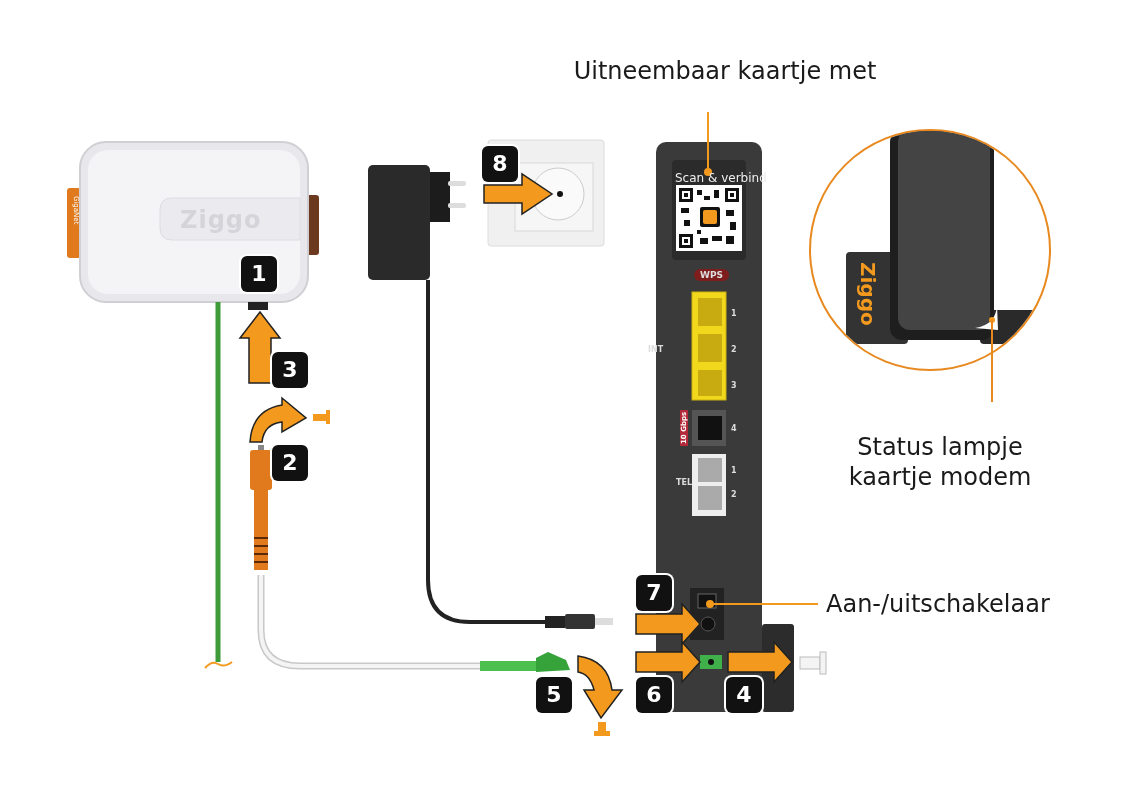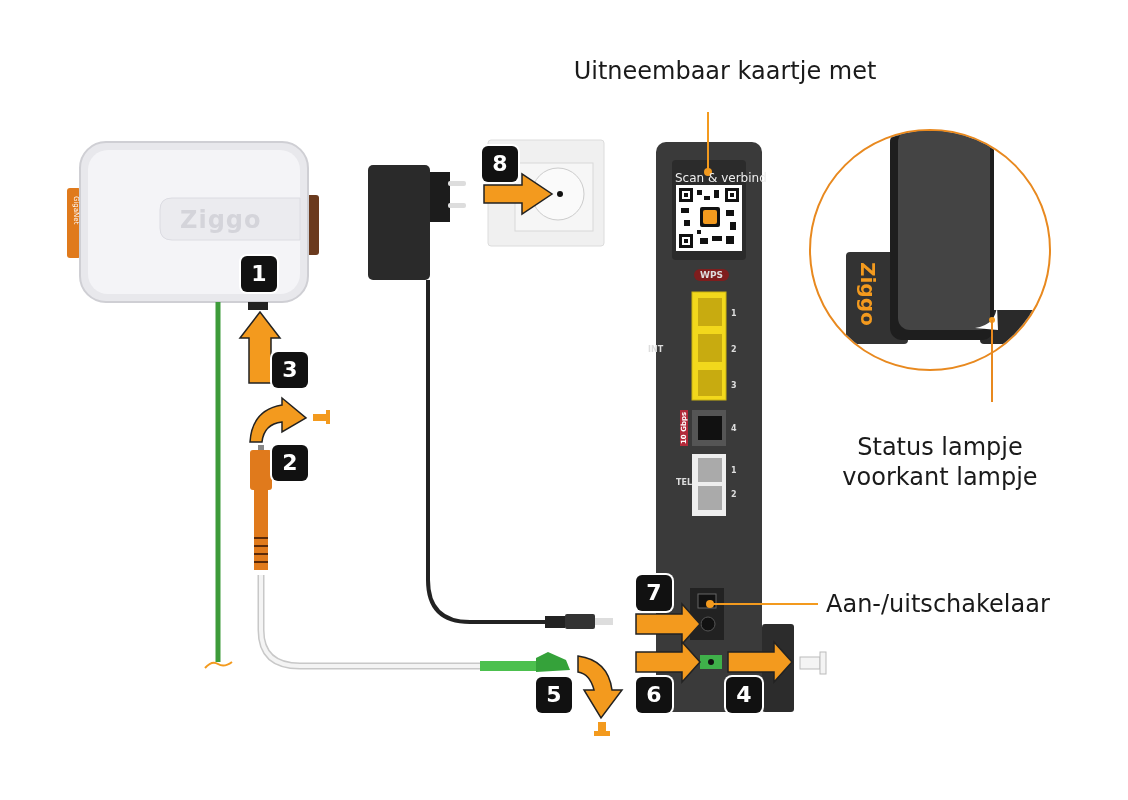--- a/index.html
+++ b/index.html
@@ -157,21 +157,21 @@
     <circle cx="992" cy="320" r="3" fill="#f39a1e"></circle>
     <line x1="992" y1="320" x2="992" y2="402" stroke="#e8891f" stroke-width="2"></line>
   </g>
 </svg>
 
 <div class="label" style="left:560px; top:56px; width:330px;">
   <div>Uitneembaar kaartje met</div>
 </div>
 <div class="label" style="left:830px; top:404px; width:220px;margin-top:28px;">
   <div>Status lampje</div>
-  <div>voorkant lampje</div>
+  <div>kaartje modem</div>
 </div>
 <div class="label" style="left:826px; top:589px; text-align:right;">Aan-/uitschakelaar</div>
 
 <div class="scan-text" style="left:675px; top:171px;">Scan &amp; verbind</div>
 <div class="wps" style="left:694px; top:269px;">WPS</div>
 <div class="port-label" style="left:648px; top:345px;">INT</div>
 <div class="port-label" style="left:676px; top:478px;text-align:center;">TEL</div>
 <div class="port-label" style="left:731px; top:309px;">1</div>
 <div class="port-label" style="left:731px; top:345px;">2</div>
 <div class="port-label" style="left:731px; top:381px;">3</div>

